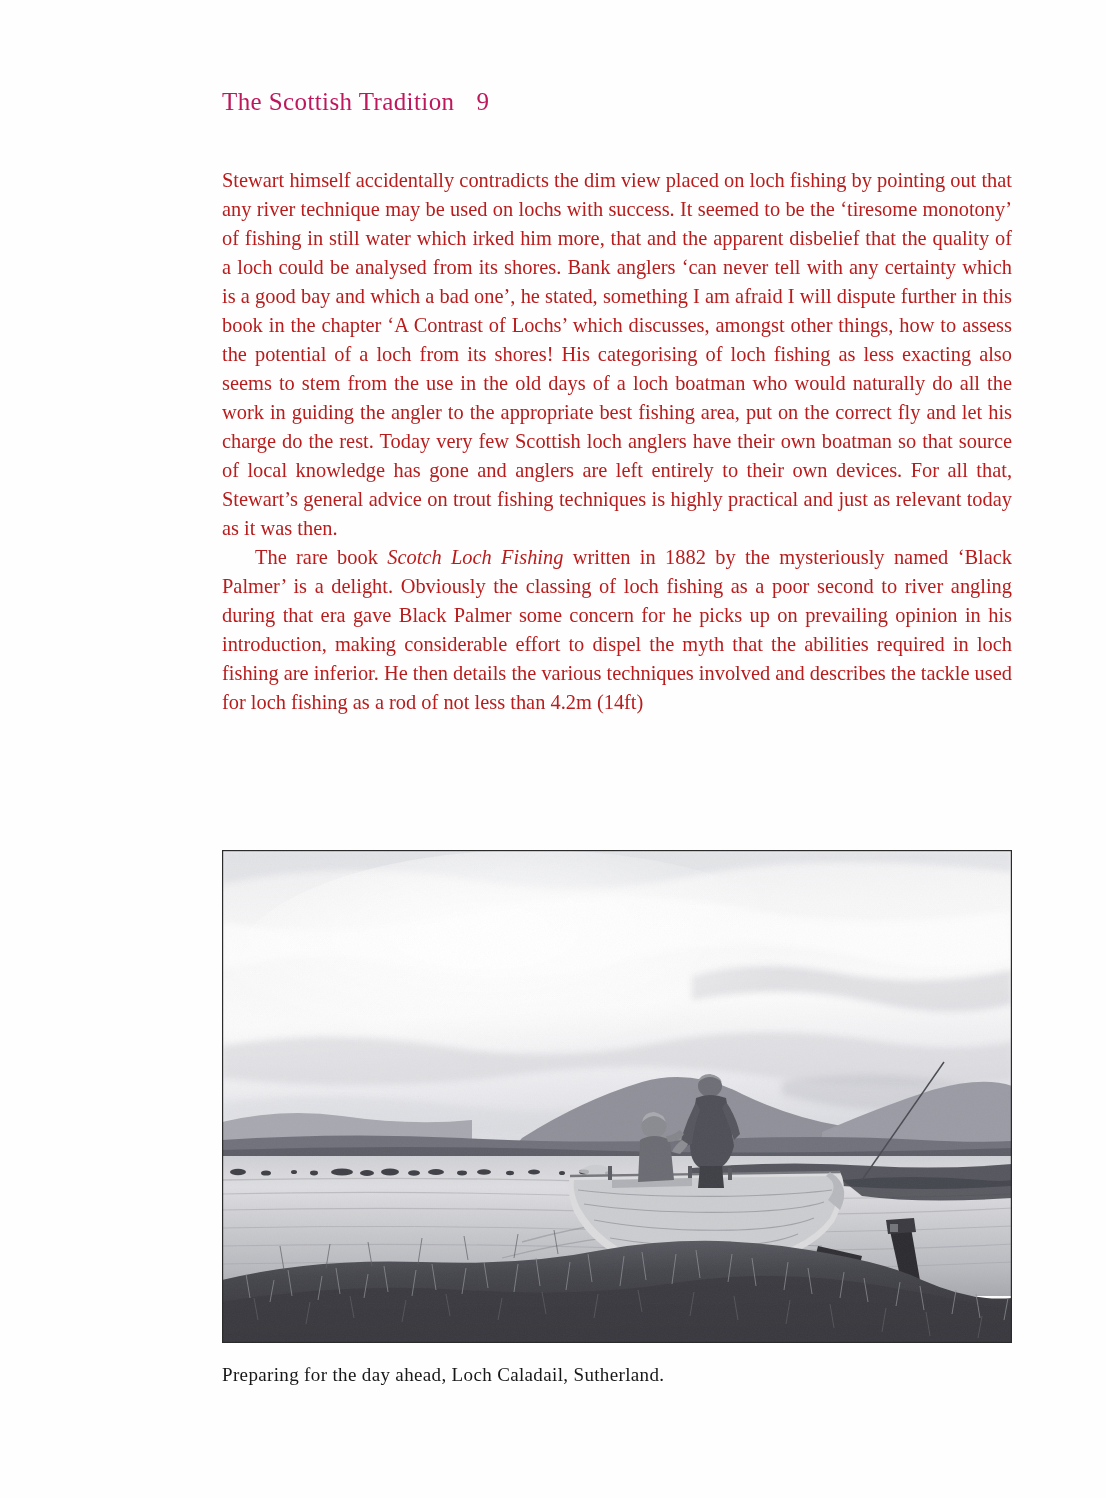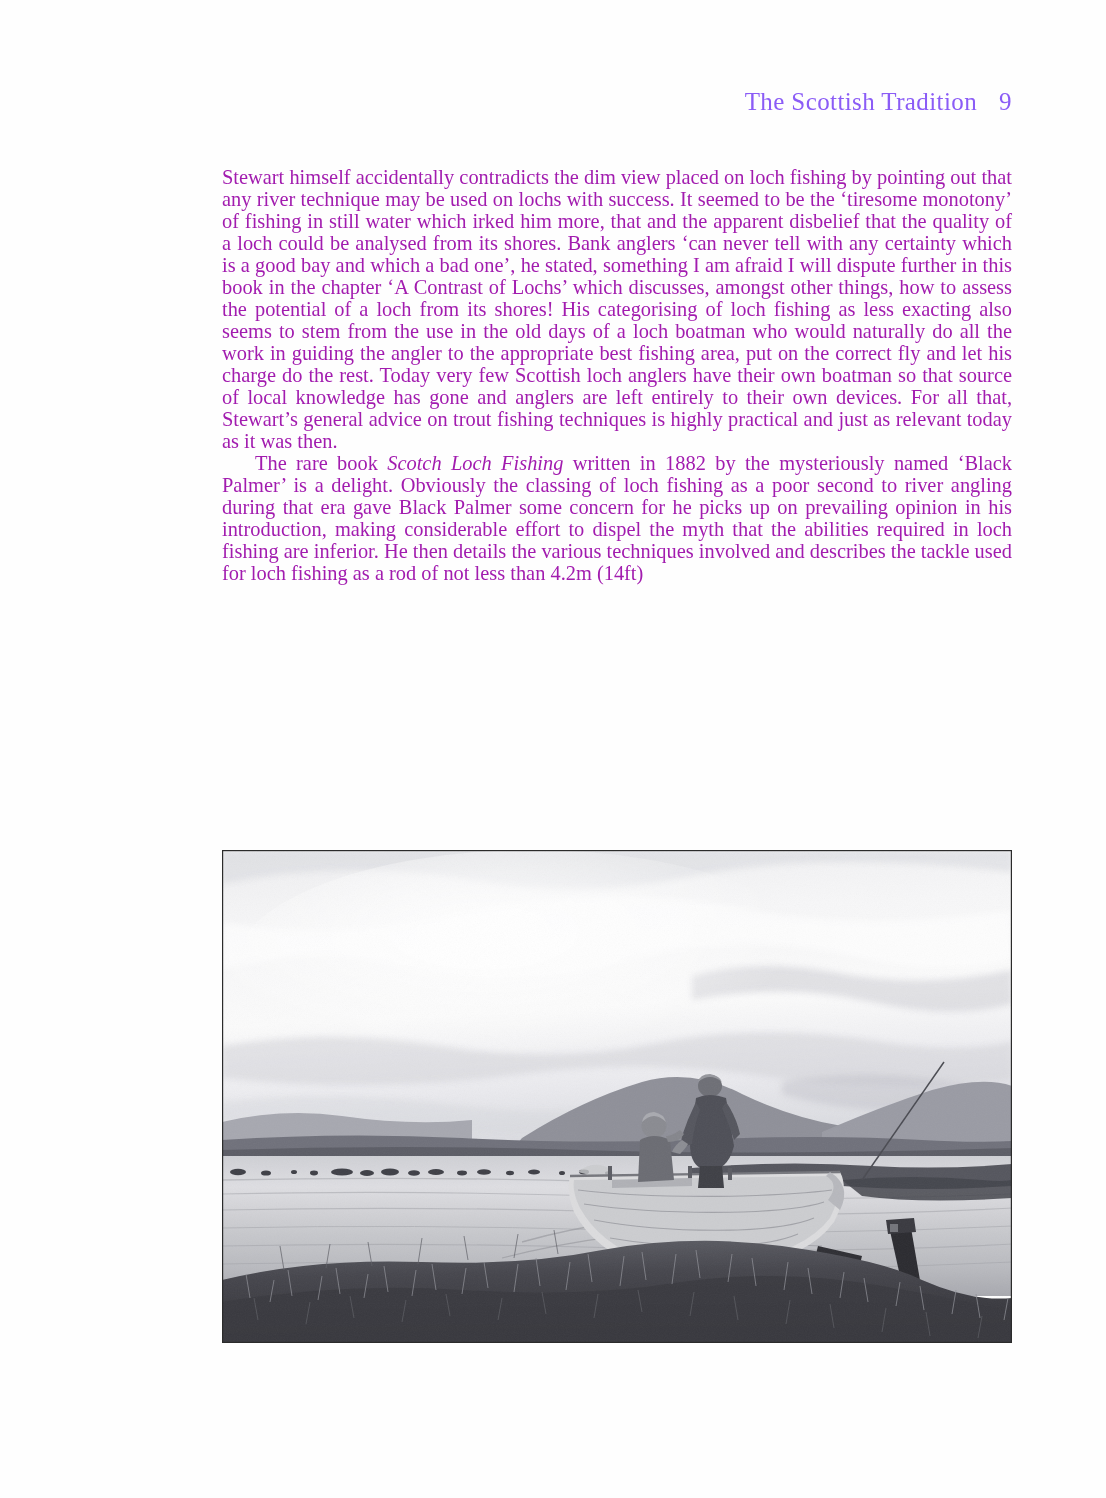--- a/index.html
+++ b/index.html
@@ -21,45 +21,44 @@
     inset: 0;
     background: #fefefe;
   }
 
   
   .running-head {
     position: absolute;
     top: 88px;
     left: 222px;
     width: 790px;
-    text-align: right;
     font-size: 25px;
     letter-spacing: 0.4px;
-    color: #8b5cf6;
+    color: #be185d;
     white-space: pre;
   }
   .running-head .folio {
     margin-left: 22px;
   }
 
   
   .textblock {
     position: absolute;
     top: 166px;
     left: 222px;
     width: 790px;
   }
   .para {
     margin: 0;
     font-size: 20.4px;
-    line-height: 22px;
+    line-height: 29px;
     text-align: justify;
     text-justify: inter-word;
     hyphens: none;
-    color: #a21caf;
+    color: #b91c1c;
   }
   .para.indent {
     text-indent: 33px;
   }
   .para em {
     font-style: italic;
     font-family: Liberation Serif, serif;
   }
 
   
@@ -318,14 +317,15 @@
           <path d="M336 404 L332 380"></path>
         </g>
 
         <rect x="0" y="0" width="790" height="493" filter="url(#grain)" opacity="0.5"></rect>
 
         <rect x="0.5" y="0.5" width="789" height="492" fill="none" stroke="#2b2b2b" stroke-width="1.4"></rect>
       </g>
     </svg>
   </div>
 
+  <div class="caption">Preparing for the day ahead, Loch Caladail, Sutherland.</div>
 
 </div>
 
 </body></html>

